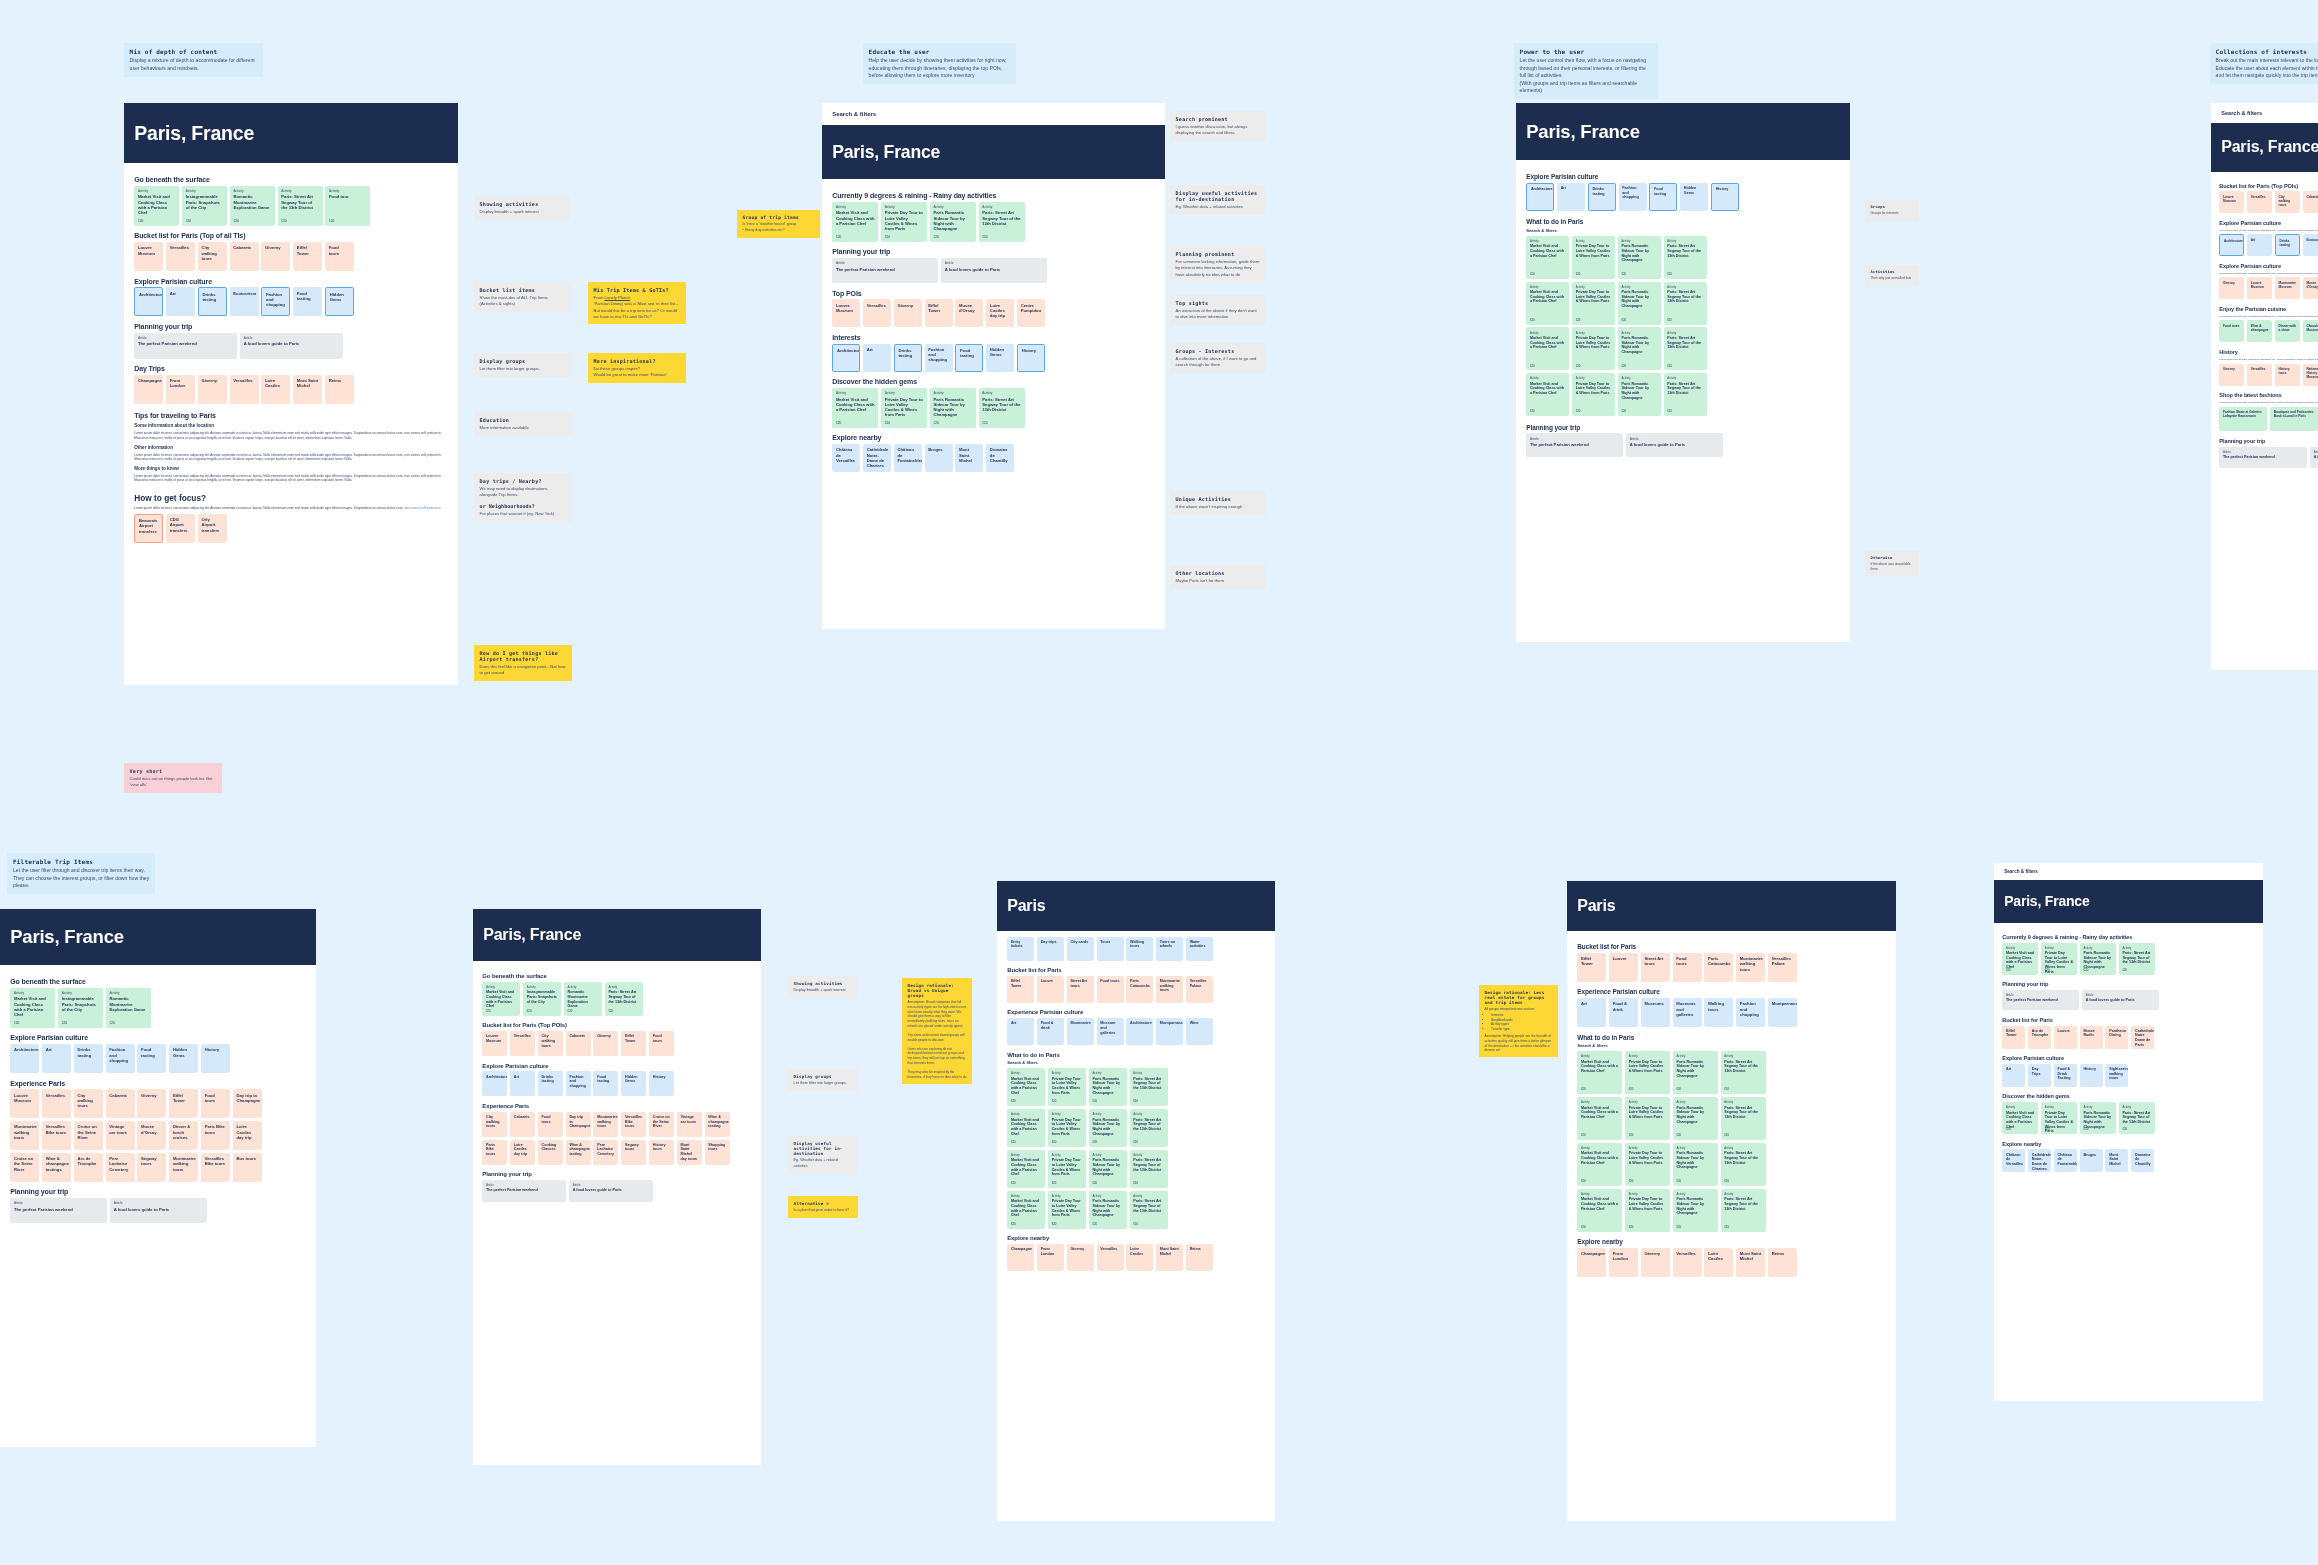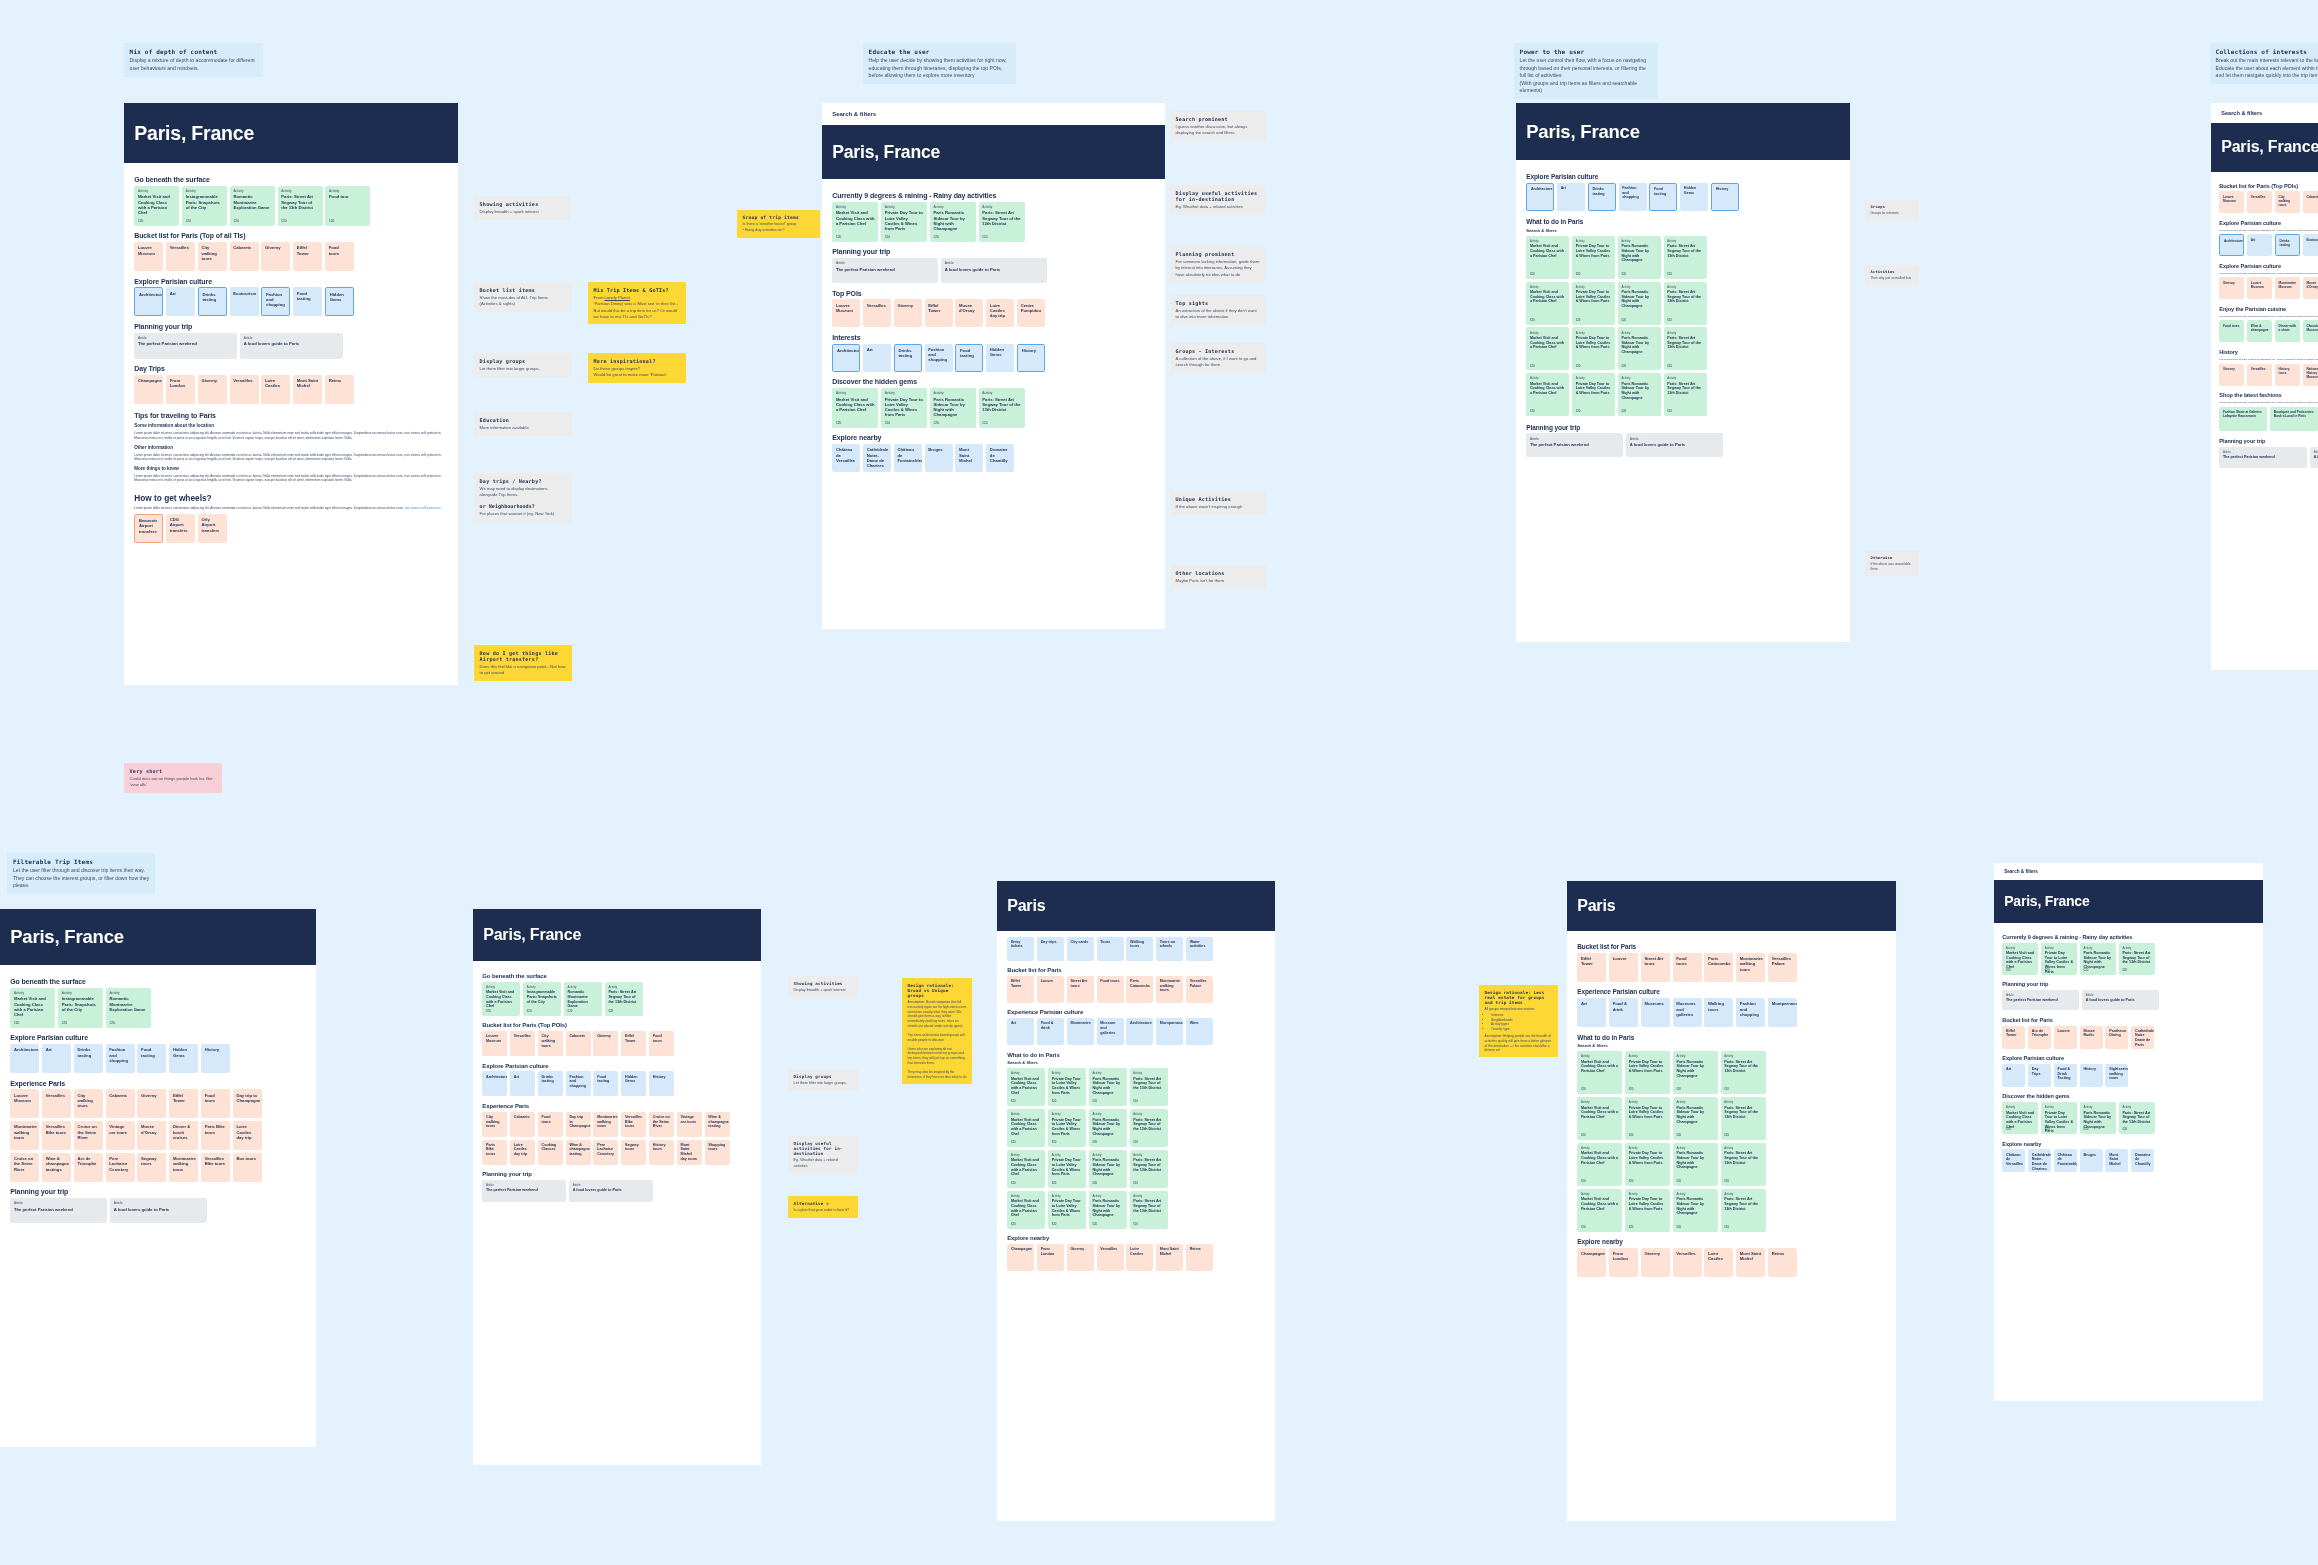--- a/index.html
+++ b/index.html
@@ -213,21 +213,21 @@
           <div class="ttl" style="font-size: 4.2px;">Reims</div>
         </div>
       </div>
       <div class="sec-title" style="font-size: 7px; margin-top: 8.3px;">Tips for traveling to Paris</div>
       <div class="sec-sub" style="font-size: 4.6px; margin-top: 4.2px;">Some information about the location</div>
       <div class="para" style="font-size: 3.1px; margin-top: 1.4px;">Lorem ipsum dolor sit amet, consectetur adipiscing elit. Aenean commodo eu tortor ac lacinia. Nulla elementum enim sed mattis sollicitudin eget efficitur magna. Suspendisse accumsan lectus nunc, non viverra velit pretium in. Maecenas metus est, mollis et purus ut arcu egestas fringilla at vel nisl. Vivamus sapien turpis, suscipit faucibus elit sit amet, elementum vulputate lorem. Nulla</div>
       <div class="sec-sub" style="font-size: 4.6px; margin-top: 4.2px;">Other information</div>
       <div class="para" style="font-size: 3.1px; margin-top: 1.4px;">Lorem ipsum dolor sit amet, consectetur adipiscing elit. Aenean commodo eu tortor ac lacinia. Nulla elementum enim sed mattis sollicitudin eget efficitur magna. Suspendisse accumsan lectus nunc, non viverra velit pretium in. Maecenas metus est, mollis et purus ut arcu egestas fringilla at vel nisl. Vivamus sapien turpis, suscipit faucibus elit sit amet, elementum vulputate lorem. Nulla</div>
       <div class="sec-sub" style="font-size: 4.6px; margin-top: 4.2px;">More things to know</div>
       <div class="para" style="font-size: 3.1px; margin-top: 1.4px;">Lorem ipsum dolor sit amet, consectetur adipiscing elit. Aenean commodo eu tortor ac lacinia. Nulla elementum enim sed mattis sollicitudin eget efficitur magna. Suspendisse accumsan lectus nunc, non viverra velit pretium in. Maecenas metus est, mollis et purus ut arcu egestas fringilla at vel nisl. Vivamus sapien turpis, suscipit faucibus elit sit amet, elementum vulputate lorem. Nulla</div>
-      <div class="big-q" style="font-size: 8.3px; margin-top: 10.2px;">How to get wheels?</div>
+      <div class="big-q" style="font-size: 8.3px; margin-top: 10.2px;">How to get focus?</div>
       <div class="para" style="font-size: 3.1px; margin-top: 2.3px;">Lorem ipsum dolor sit amet, consectetur adipiscing elit. Aenean commodo eu tortor ac lacinia. Nulla elementum enim sed mattis sollicitudin eget efficitur magna. Suspendisse accumsan lectus nunc, <span class="lnk">non viverra velit pretium in.</span></div>
       <div class="row" style="margin-top: 3.7px;">
         <div class="card c-peach outlined-peach" style="width: 29px; height: 29px; padding: 3.2px 3.7px;">
           <div class="ttl" style="font-size: 4.2px;">Beauvais Airport transfers</div>
         </div>
         <div class="card c-peach" style="width: 29px; height: 29px; padding: 3.2px 3.7px;">
           <div class="ttl" style="font-size: 4.2px;">CDG Airport transfers</div>
         </div>
         <div class="card c-peach" style="width: 29px; height: 29px; padding: 3.2px 3.7px;">
           <div class="ttl" style="font-size: 4.2px;">Orly Airport transfers</div>

